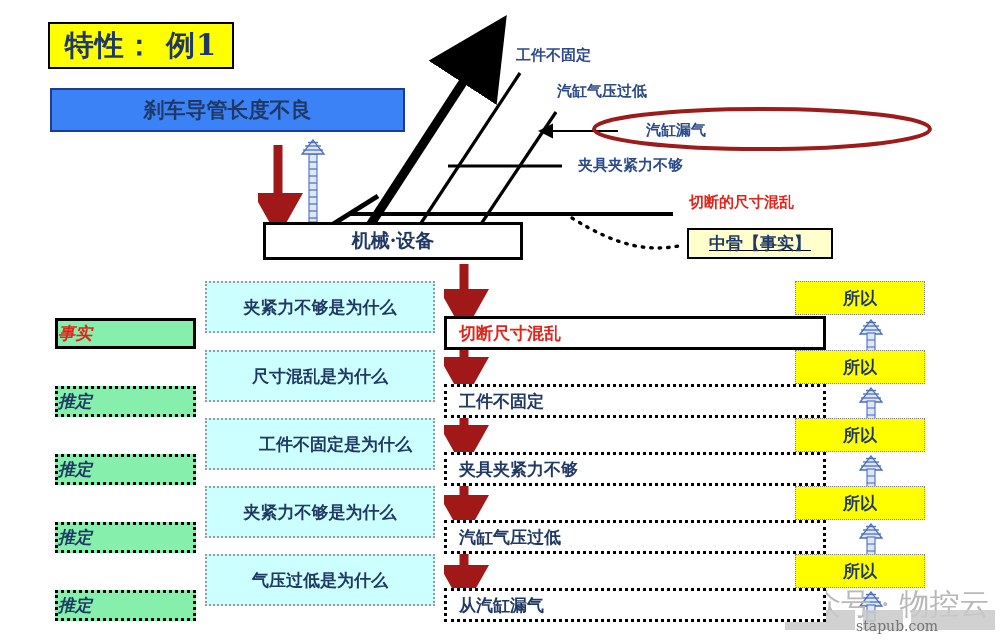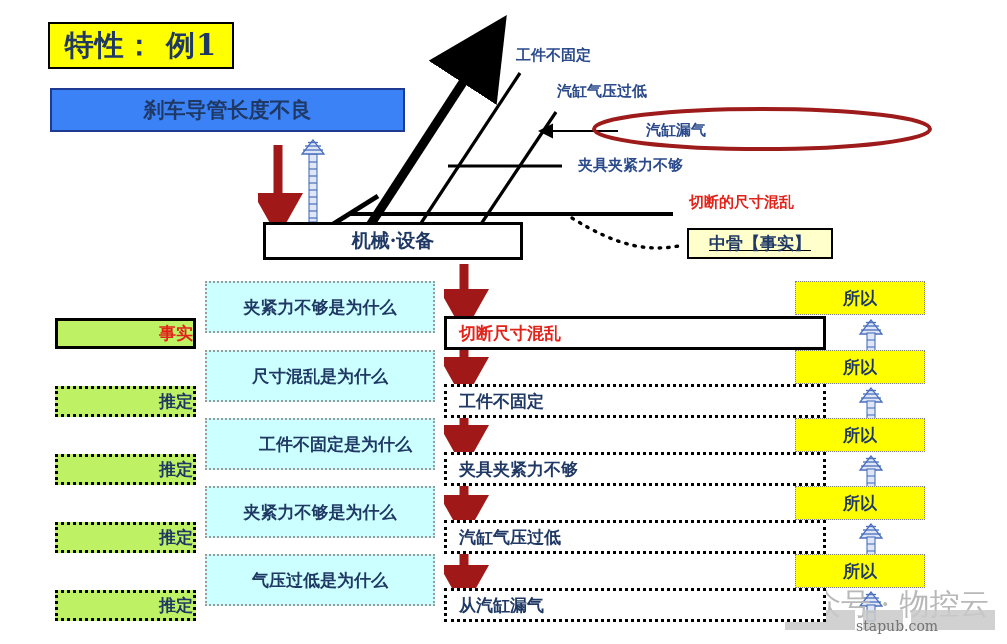--- a/index.html
+++ b/index.html
@@ -36,21 +36,21 @@
   
   .bone-label{font-size:15px;color:#2b4a8b;font-weight:bold;white-space:nowrap;
               font-family:"DejaVu Serif","Liberation Serif",serif;}
   .bone-label.red{color:#e2231a;}
 
   
   .cell{display:flex;align-items:center;}
   .cell > span{font-size:17px;color:#1f3864;font-weight:bold;
                font-family:"DejaVu Serif","Liberation Serif",serif;white-space:nowrap;}
 
-  .left-cell{justify-content:flex-end;background:#bef264;}
+  .left-cell{justify-content:flex-start;background:#86efac;font-style:italic;}
   .left-cell.solid{border:3px solid #000;}
   .left-cell.dotted{border:3px dotted #000;}
   .left-cell.solid > span{color:#e2231a;}
 
   .why-cell{background:#ccffff;border:2px dotted #9a9a9a;justify-content:center;}
 
   .mid-cell{background:#fff;justify-content:flex-start;padding-left:12px;}
   .mid-cell.solid{border:3px solid #000;}
   .mid-cell.dotted{border:3px dotted #000;}
   .mid-cell.solid > span{color:#e2231a;}

